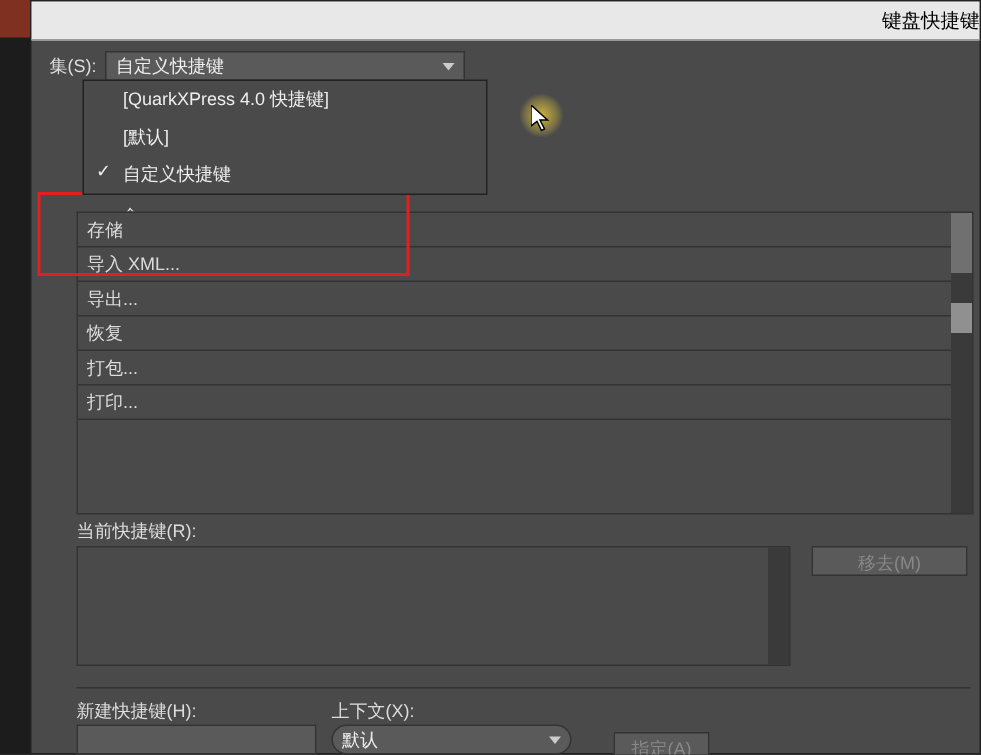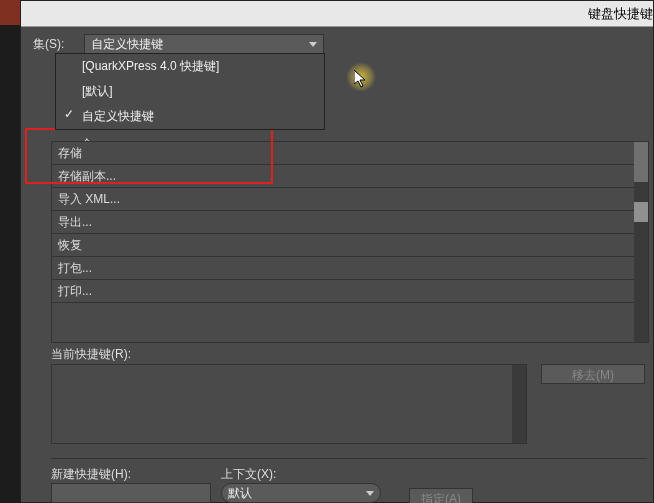--- a/index.html
+++ b/index.html
@@ -3,21 +3,21 @@
 <meta charset="utf-8">
 <style>
   html,body{margin:0;padding:0;background:#2a2a2a;font-family:"Microsoft YaHei",Arial,sans-serif;font-size:12px;color:#ccc;}
   .frame{width:654px;height:503px;position:relative;overflow:hidden;}
   .leftbar{position:absolute;left:0;top:0;width:20px;height:503px;background:#1c1c1c;border-right:1px solid #000;}
   .leftbar .topmark{position:absolute;top:0;left:0;width:20px;height:25px;background:#803020;}
   .dialog{position:absolute;left:20px;top:0;width:634px;height:503px;background:#4a4a4a;border:1px solid #222;box-sizing:border-box;}
   .titlebar{height:25px;background:#e8e8e8;color:#000;text-align:right;line-height:25px;font-size:13px;border-bottom:1px solid #999;}
   .body{position:absolute;left:0;top:25px;right:0;bottom:0;padding:0;}
   .row{display:flex;align-items:center;margin:8px 0 0 12px;}
-  .label{color:#ddd;margin-right:20px;}
+  .label{color:#ddd;margin-right:6px;}
   .select{position:relative;width:240px;height:20px;background:#5a5a5a;border:1px solid #333;color:#eee;padding:0 6px;line-height:20px;display:flex;align-items:center;justify-content:space-between;box-sizing:border-box;}
   .select .tri{width:0;height:0;border-left:4px solid transparent;border-right:4px solid transparent;border-top:5px solid #ccc;}
   .dropdown{position:absolute;top:53px;left:55px;width:268px;background:#4a4a4a;border:1px solid #222;z-index:10;}
   .dropdown .item{padding:4px 8px 4px 26px;color:#eee;position:relative;}
   .dropdown .item.checked::before{content:"✓";position:absolute;left:8px;top:3px;color:#eee;}
   .highlight-box{position:absolute;top:128px;left:25px;width:244px;height:52px;border:2px solid #e02020;z-index:5;pointer-events:none;}
   .section-label{margin:10px 0 3px 30px;color:#ddd;}
   .listbox{position:absolute;left:30px;top:115px;width:596px;height:200px;border:1px solid #333;background:#4a4a4a;}
   .list-inner{position:absolute;left:0;top:0;right:14px;bottom:0;overflow:hidden;}
   .list-row{height:22px;line-height:22px;border-bottom:1px solid #333;padding-left:6px;color:#ddd;}
@@ -57,21 +57,20 @@
           <span class="tri"></span>
         </div>
       </div>
 
       <div class="section-label" style="position:absolute;top:67px;left:30px;">产品</div>
       <div class="section-label" style="position:absolute;top:100px;left:30px;">命</div>
 
       <div class="listbox">
         <div class="list-inner" id="list-inner">
             <div class="list-row">存储</div>
-            <div class="list-row">存储副本...</div>
             <div class="list-row">导入 XML...</div>
             <div class="list-row">导出...</div>
             <div class="list-row">恢复</div>
             <div class="list-row">打包...</div>
             <div class="list-row">打印...</div>
           </div>
         <div class="scroll-track">
           <div class="scroll-thumb"></div>
           <div class="scroll-thumb scroll-thumb2"></div>
         </div>

